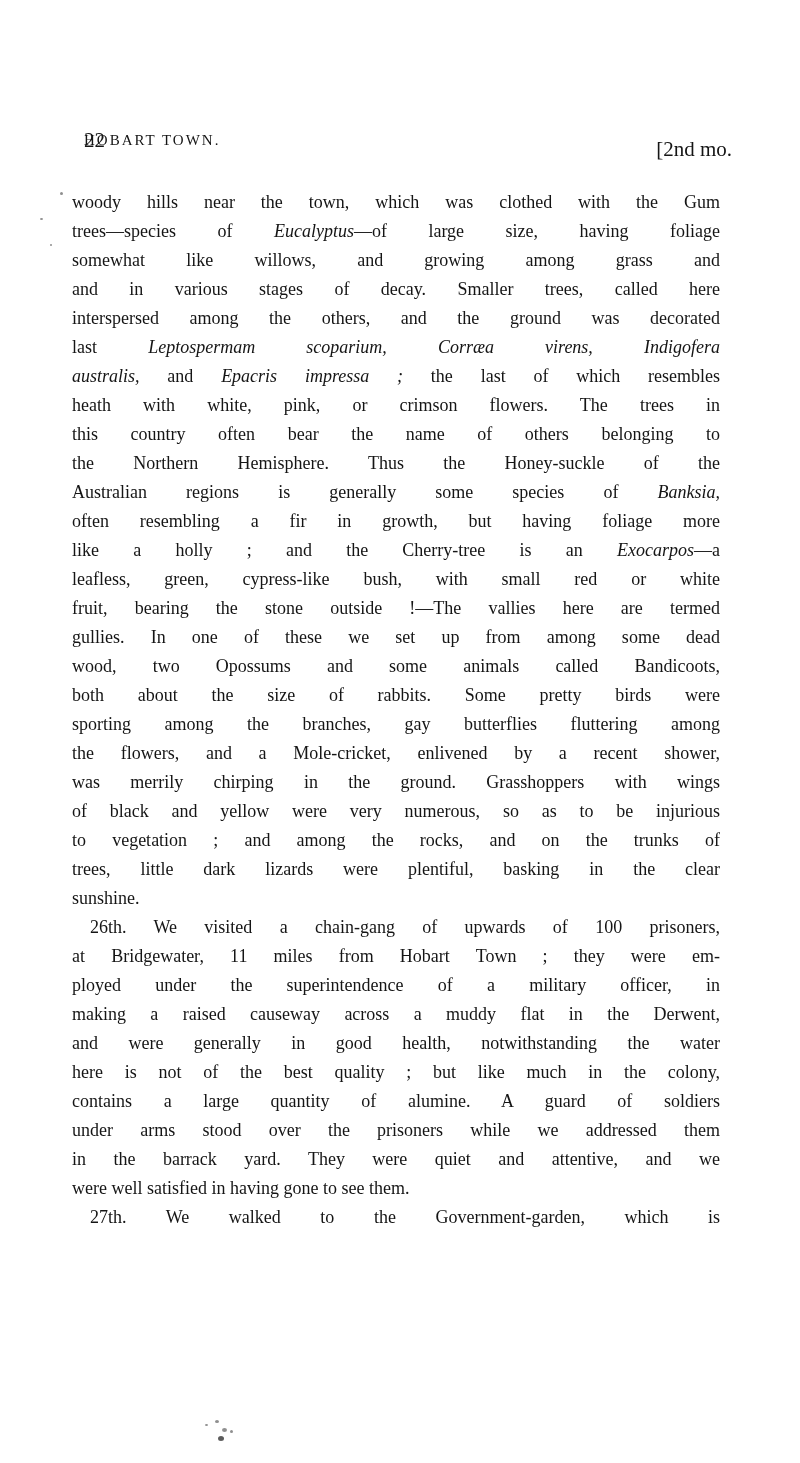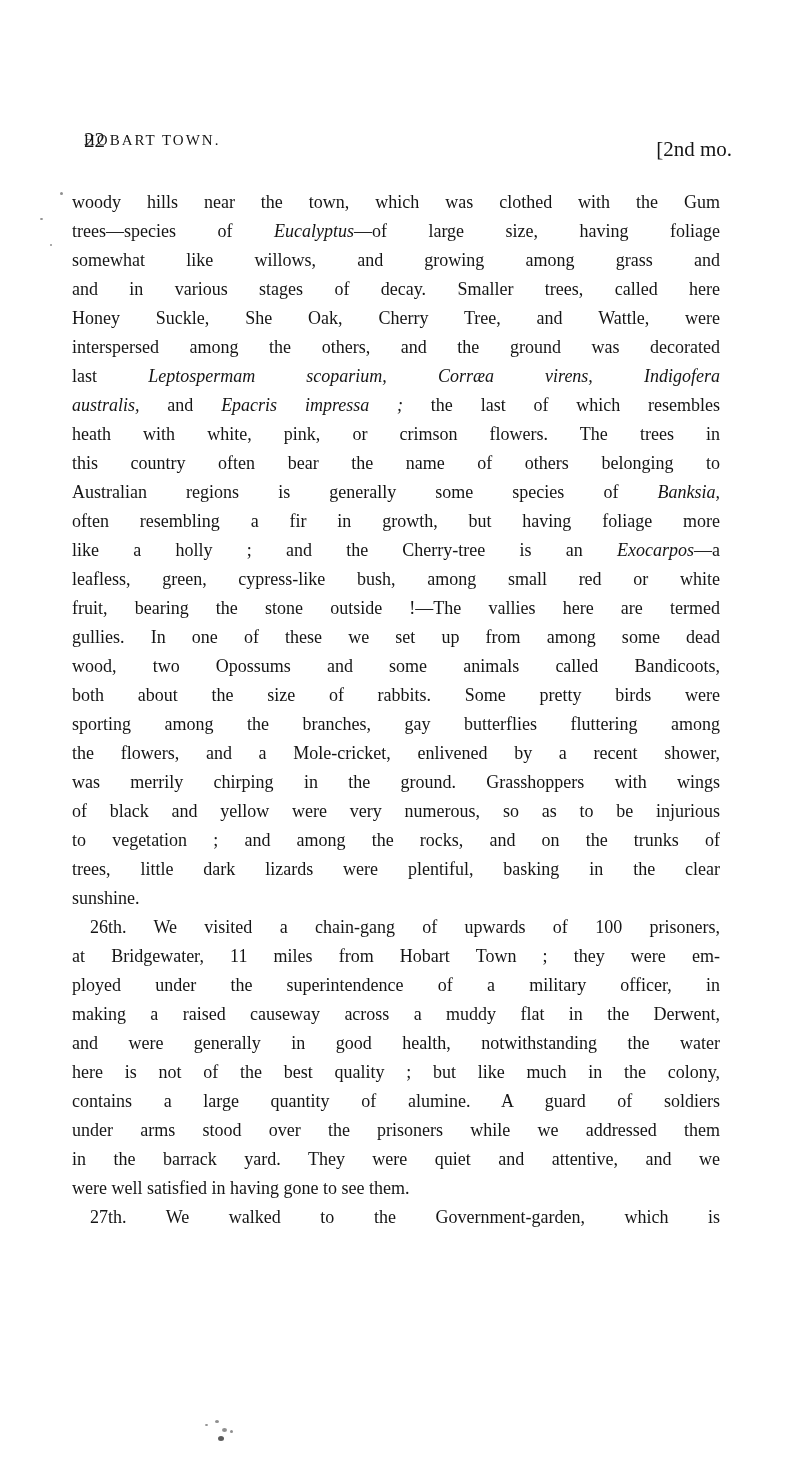--- a/index.html
+++ b/index.html
@@ -90,30 +90,30 @@
     <span class="head-title">HOBART TOWN.</span>
     <span class="head-month">[2nd mo.</span>
   </div>
 
   <div class="body-text" id="body-text">
       <div>
         <span class="line"><span>woody hills near the town, which was clothed with the Gum</span></span>
         <span class="line"><span>trees—species of </span><i>Eucalyptus</i><span>—of large size, having foliage</span></span>
         <span class="line"><span>somewhat like willows, and growing among grass and</span></span>
         <span class="line"><span>and in various stages of decay. Smaller trees, called here</span></span>
-        <span class="line"><span>Honey Suckle, She Oak, Cherry Tree, and Wattle, were</span></span>
         <span class="line"><span>interspersed among the others, and the ground was decorated</span></span>
         <span class="line"><span>last </span><i>Leptospermam scoparium, Corræa virens, Indigofera</i></span>
         <span class="line"><i>australis,</i><span> and </span><i>Epacris impressa ;</i><span> the last of which resembles</span></span>
         <span class="line"><span>heath with white, pink, or crimson flowers. The trees in</span></span>
         <span class="line"><span>this country often bear the name of others belonging to</span></span>
+        <span class="line"><span>the Northern Hemisphere. Thus the Honey-suckle of the</span></span>
         <span class="line"><span>Australian regions is generally some species of </span><i>Banksia,</i></span>
         <span class="line"><span>often resembling a fir in growth, but having foliage more</span></span>
         <span class="line"><span>like a holly ; and the Cherry-tree is an </span><i>Exocarpos</i><span>—a</span></span>
-        <span class="line"><span>leafless, green, cypress-like bush, among small red or white</span></span>
+        <span class="line"><span>leafless, green, cypress-like bush, with small red or white</span></span>
         <span class="line"><span>fruit, bearing the stone outside !—The vallies here are termed</span></span>
         <span class="line"><span>gullies. In one of these we set up from among some dead</span></span>
         <span class="line"><span>wood, two Opossums and some animals called Bandicoots,</span></span>
         <span class="line"><span>both about the size of rabbits. Some pretty birds were</span></span>
         <span class="line"><span>sporting among the branches, gay butterflies fluttering among</span></span>
         <span class="line"><span>the flowers, and a Mole-cricket, enlivened by a recent shower,</span></span>
         <span class="line"><span>was merrily chirping in the ground. Grasshoppers with wings</span></span>
         <span class="line"><span>of black and yellow were very numerous, so as to be injurious</span></span>
         <span class="line"><span>to vegetation ; and among the rocks, and on the trunks of</span></span>
         <span class="line"><span>trees, little dark lizards were plentiful, basking in the clear</span></span>

